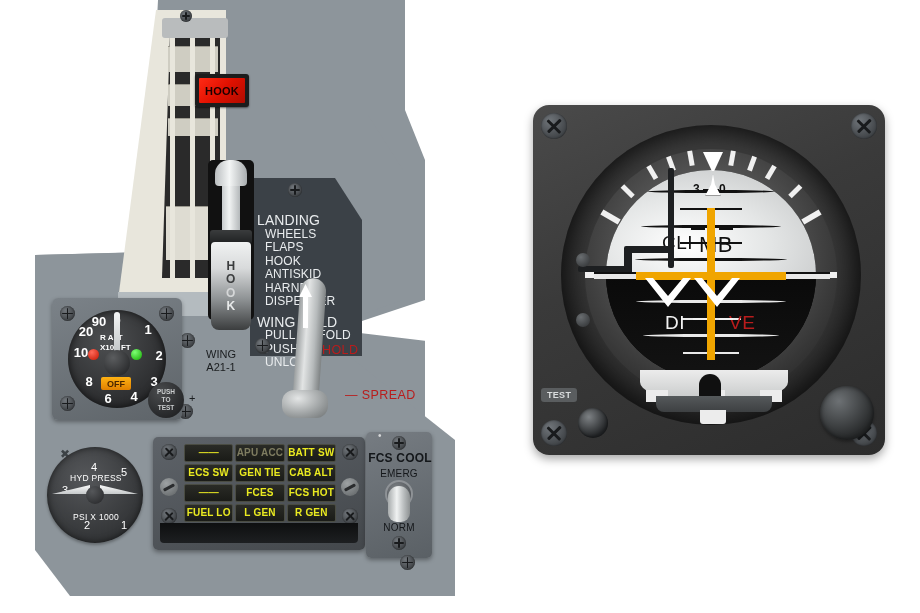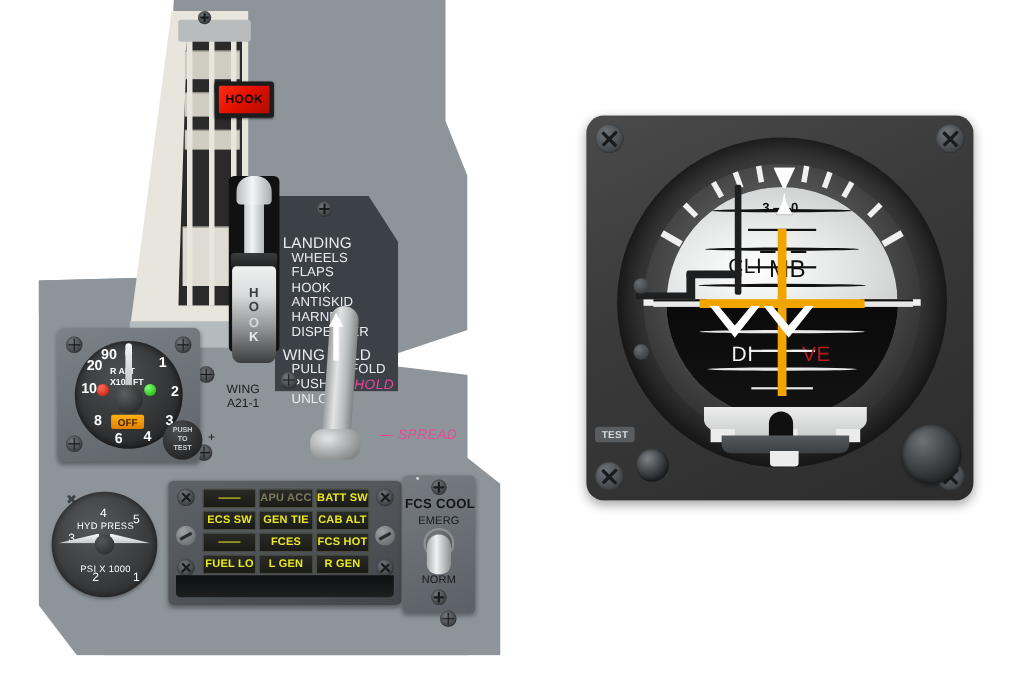--- a/index.html
+++ b/index.html
@@ -177,21 +177,21 @@
     position: absolute; left: 298px; top: 284px;
     width: 15px; height: 44px;
   }
   #wing-lever-knob {
     position: absolute; left: 282px; top: 390px;
     width: 46px; height: 28px;
     background: radial-gradient(ellipse at 35% 30%, #e4e6e6, #9b9fa0 60%, #6e7273);
     border-radius: 12px;
   }
   .lever-label {
-    position: absolute; color: #ec4899; font-size: 12.5px; letter-spacing: .4px; font-style: italic;
+    position: absolute; color: #b91c1c; font-size: 12.5px; letter-spacing: .4px;
   }
   #label-hold { left: 322px; top: 343px; }
   #label-spread { left: 345px; top: 388px; }
 
   
   #ralt-plate {
     position: absolute; left: 52px; top: 298px;
     width: 130px; height: 122px;
     background: linear-gradient(160deg,#7b8288,#5e6469);
     border-radius: 6px;

